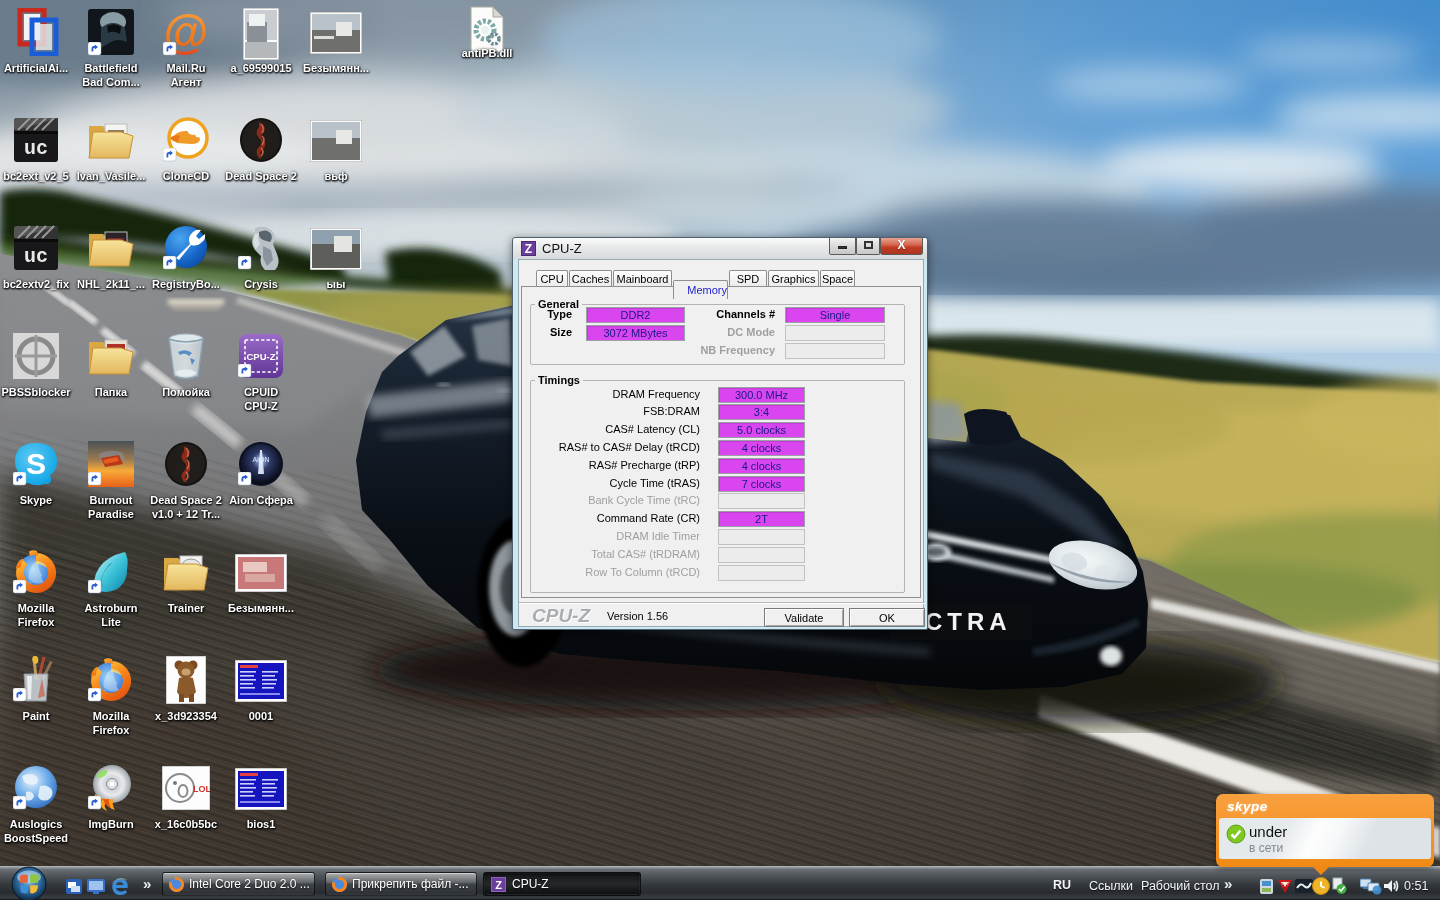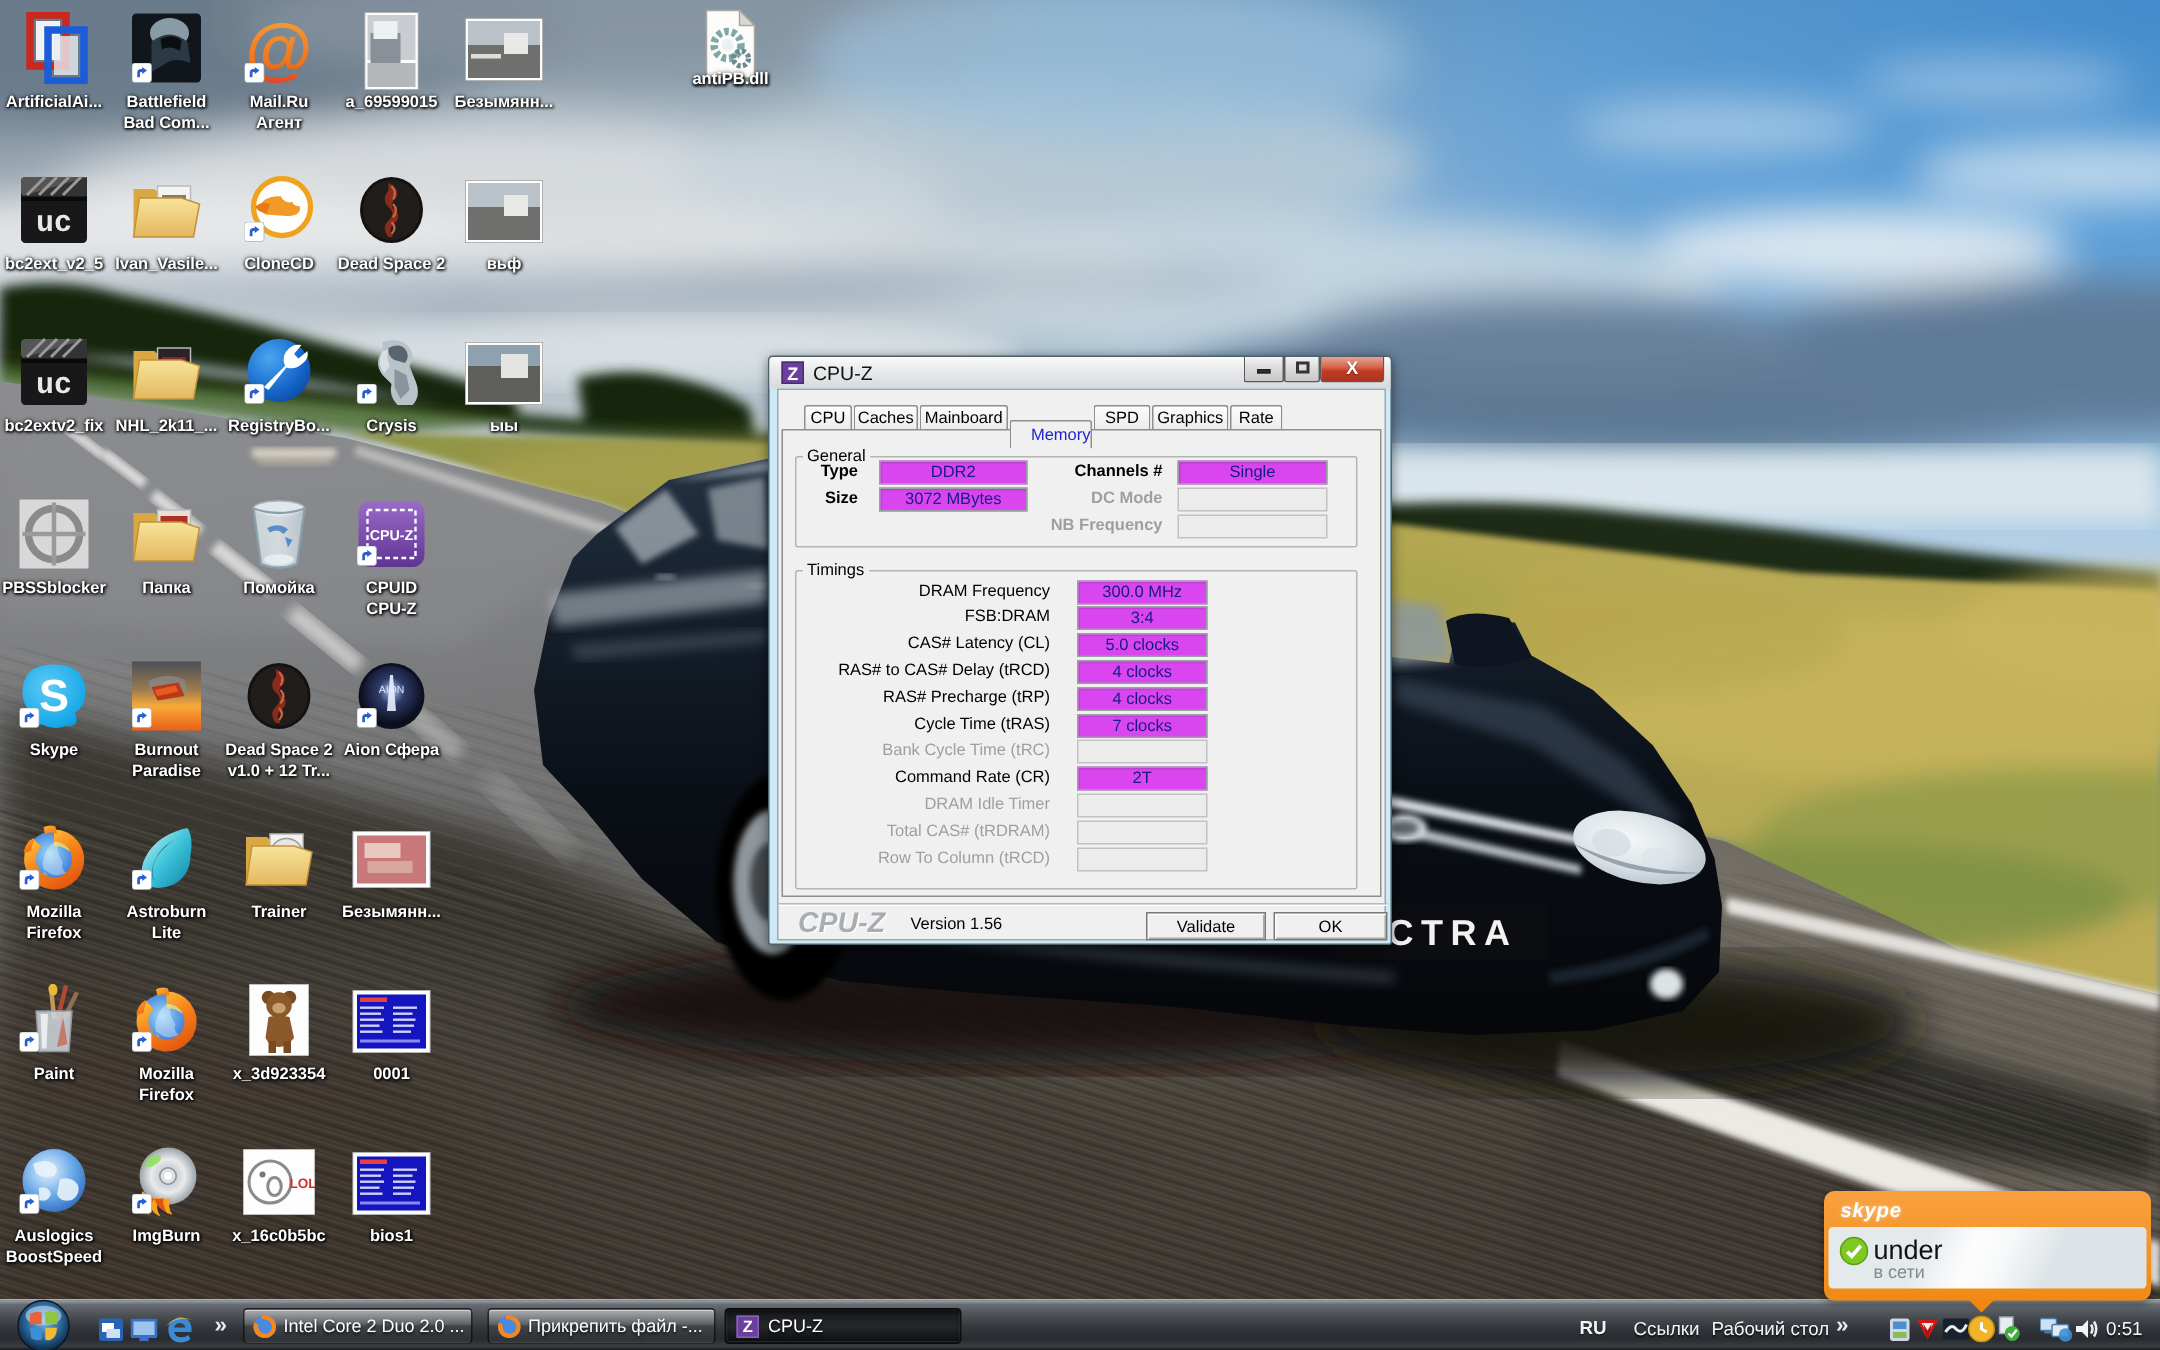--- a/index.html
+++ b/index.html
@@ -9,21 +9,21 @@
 .lbl { position:absolute; width:88px; text-align:center; color:#fff; font-size:11px; line-height:14px;
   text-shadow:0 1px 2px rgba(0,0,0,.95), 1px 1px 2px rgba(0,0,0,.85), 0 0 3px rgba(0,0,0,.7); font-weight:bold; }
 .ic { position:absolute; }
 #skypepop { position:absolute; left:1216px; top:794px; width:218px; height:73px; z-index:30;
   background:linear-gradient(#f9a03f,#f08a14); border-radius:7px; box-shadow:0 2px 6px rgba(0,0,0,.35); }
 #sp-head { height:24px; }
 #sp-logo { position:absolute; left:11px; top:5px; color:#fff; font-size:13.5px; font-weight:bold; font-style:italic; letter-spacing:0.5px;
   text-shadow:0 0 3px rgba(255,255,255,.5); }
 #sp-body { position:absolute; left:3px; top:24px; width:212px; height:41px; border-radius:3px;
   background:linear-gradient(115deg,#e4e9ec 30%,#fdfdfd 45%,#f6f8f9 55%,#dde3e7 70%); }
-#sp-name { position:absolute; left:30px; top:5px; font-size:18px; color:#111; }
+#sp-name { position:absolute; left:30px; top:5px; font-size:15px; color:#111; }
 #sp-status { position:absolute; left:30px; top:23px; font-size:12px; color:#82898e; }
 #sp-tail { position:absolute; left:96px; bottom:-8px; width:0; height:0;
   border-left:9px solid transparent; border-right:9px solid transparent; border-top:9px solid #ef8812; }
 #taskbar { position:absolute; left:0; top:866px; width:1440px; height:34px;
   background:linear-gradient(#9aa1a7,#676d73 8%,#4b5055 30%,#33373b 55%,#282b2f 78%,#3a3e42 93%,#17191b);
   border-top:1px solid #aab1b6; }
 .ql { position:absolute; }
 .chev { position:absolute; color:#e8ecf0; font-size:15px; font-weight:bold; }
 .tbtn { position:absolute; top:5px; height:24px; border-radius:3px; border:1px solid rgba(10,12,14,.8);
   background:linear-gradient(rgba(255,255,255,.5),rgba(255,255,255,.18) 45%,rgba(95,101,107,.25) 50%,rgba(70,75,80,.22));
@@ -46,21 +46,21 @@
 #btn-close { left:367px; width:43px; border-radius:0 0 3px 3px;
   background:linear-gradient(#e8a294,#d66a50 40%,#c03a22 60%,#aa3520); color:#fff; font-weight:bold;
   text-align:center; line-height:15px; font-size:12px; text-shadow:0 1px 1px rgba(0,0,0,.4); }
 #cz-client { position:absolute; left:5px; top:21px; width:406px; height:368px; background:#f0f0f0; border:1px solid #9aa8b2; }
 .tab { position:absolute; top:10px; height:16px; background:linear-gradient(#fdfdfd,#ececec); border:1px solid #8e8e8e; border-bottom:none;
   border-radius:2px 2px 0 0; text-align:center; line-height:16px; color:#000; }
 .tab.sel { top:20px; height:19px; background:#f0f0f0; color:#2222cc; z-index:3; line-height:18px;text-align:right; }
 #cz-panel { position:absolute; left:2px; top:26px; width:400px; height:312px; border:1px solid #8e8e8e; background:#f0f0f0; z-index:1; }
 .tab { z-index:2; }
 .grp { position:absolute; border:1px solid #b4b4b4; border-radius:2px; z-index:2; }
-.grp legend { font-size:11px; color:#000; padding:0 3px; margin-left:4px; }
+.grp legend { font-size:11px; color:#000; padding:0 3px; margin-left:4px;font-weight:bold; }
 .glab { position:absolute; z-index:2; color:#000;font-weight:bold; }
 .glab.dis2 { color:#9f9f9f; }
 .box { position:absolute; height:16px; background:#d946ef; border:1px solid #9aa0a6; z-index:2;
   text-align:center; line-height:14px; color:#191983; box-shadow:inset 1px 1px 1px rgba(0,0,0,.12); }
 .box.dis { background:#ececec; border-color:#c2c2c2; box-shadow:none; }
 .tlab { position:absolute; right:223px; text-align:right; z-index:2; white-space:nowrap;padding-left:16px; }
 #cz-sep { position:absolute; left:0px; top:342px; width:406px; height:1px; background:#b8b8b8; box-shadow:0 1px 0 #fff; }
 #cz-logo { position:absolute; left:13px; top:345px; font-size:19px; font-weight:bold; font-style:italic; color:#a8adb2;
   text-shadow:1px 1px 0 #fff; letter-spacing:0px; }
 #cz-ver { position:absolute; left:88px; top:350px; color:#000; font-size:11px; }
@@ -784,21 +784,21 @@
         </div>
   <div class="cbtn" id="btn-close">X</div>
 </div>
 <div id="cz-client">
   <div class="tab" style="left:17px;width:32px">CPU</div>
 <div class="tab" style="left:50px;width:43px">Caches</div>
 <div class="tab" style="left:94px;width:59px">Mainboard</div>
 <div class="tab sel" style="left:154px;width:55px">Memory</div>
 <div class="tab" style="left:210px;width:38px">SPD</div>
 <div class="tab" style="left:249px;width:51px">Graphics</div>
-<div class="tab" style="left:301px;width:35px">Rate</div>
+<div class="tab" style="left:301px;width:35px">Space</div>
   <div id="cz-panel"></div>
   <fieldset class="grp" style="left:11px;top:38px;width:375px;height:67px">
           <legend>General</legend>
         </fieldset>
   <div class="glab" style="top:48px;right:351px">Type</div>
   <div class="box" style="left:67px;top:47px;width:99px"><span>DDR2</span></div>
   <div class="glab" style="top:66px;right:351px">Size</div>
   <div class="box" style="left:67px;top:65px;width:99px"><span>3072 MBytes</span></div>
   <div class="glab" style="top:48px;right:148px">Channels #</div>
   <div class="box" style="left:266px;top:47px;width:100px"><span>Single</span></div>

